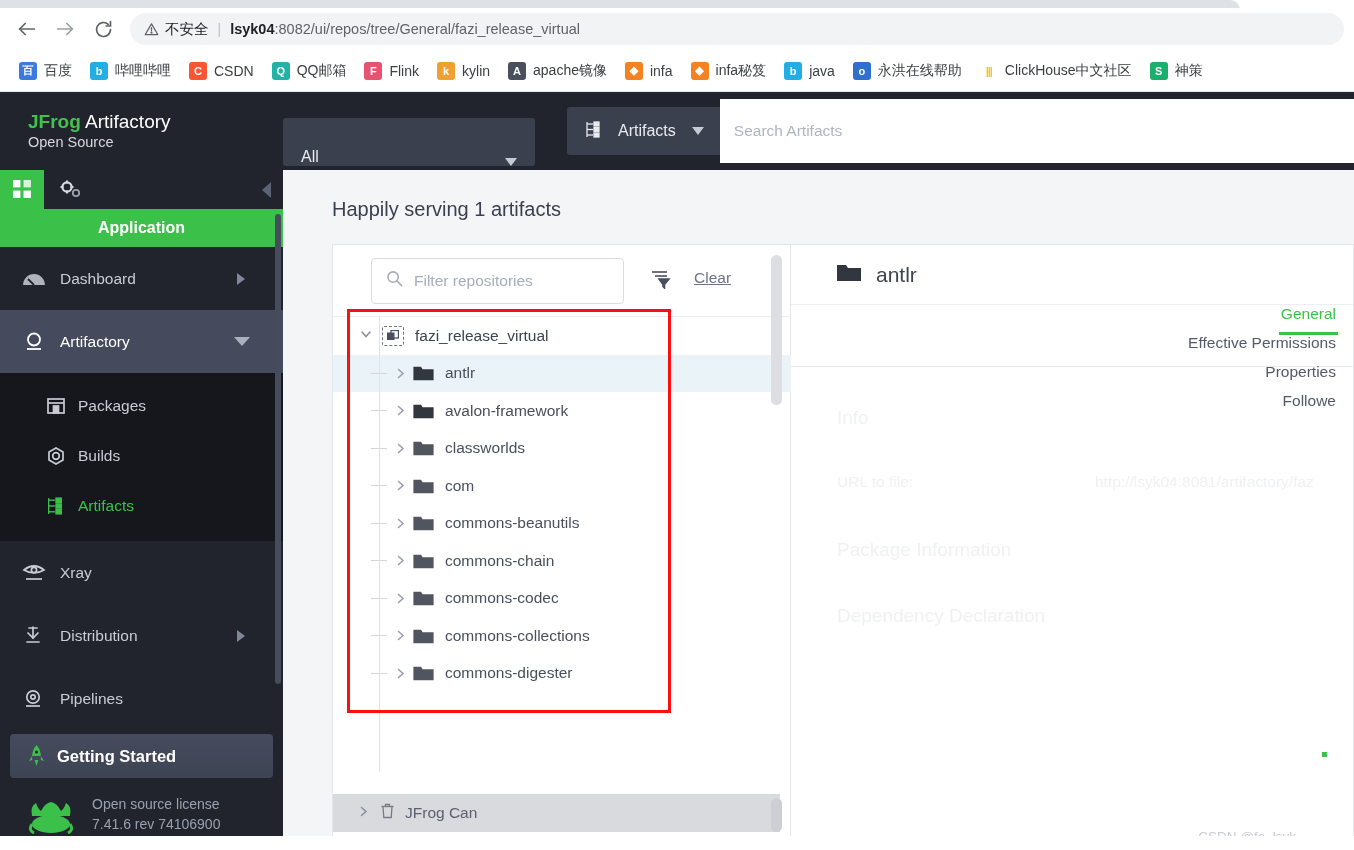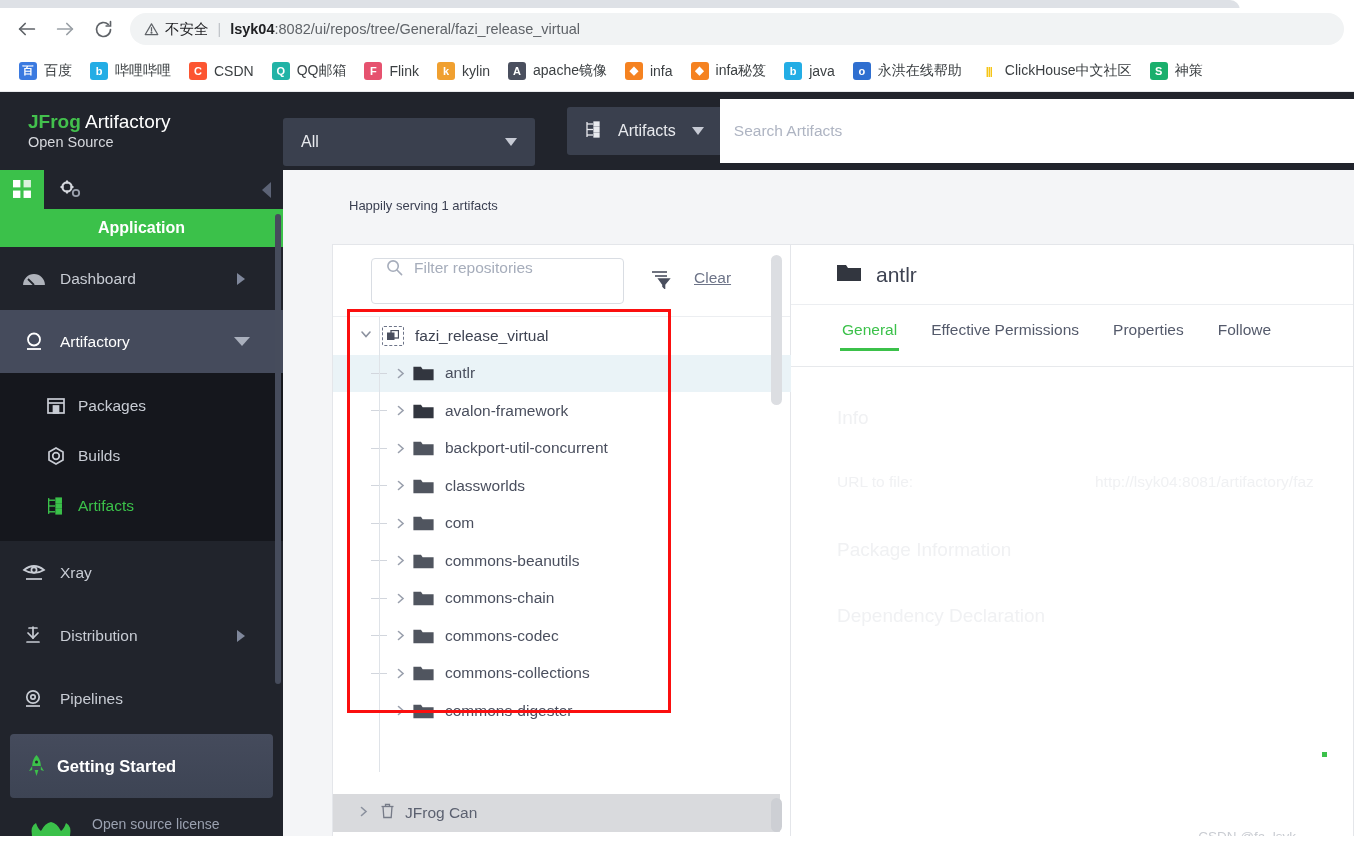--- a/index.html
+++ b/index.html
@@ -77,21 +77,21 @@
   }
   .logo {
     width: 283px; padding-left: 28px; flex: 0 0 auto; line-height: 1.18;
   }
   .logo-l1 { font-size: 19px; color: #ffffff; }
   .logo-l1 b { color: #43c14d; font-weight: bold; }
   .logo-l2 { font-size: 14.5px; color: #d6d8dd; }
 
   .sel-all {
     width: 252px; height: 48px; background: #3a404e; border-radius: 3px;
-    display: flex; align-items: center; justify-content: space-between;
+    display: flex; align-items: flex-end; justify-content: space-between;
     padding: 0 18px; color: #e8eaee; font-size: 16px; flex: 0 0 auto; margin-top: 22px;
   }
   .sel-art {
     margin-left: 32px; height: 48px; background: #3a404e;
     border-radius: 3px 0 0 3px;
     display: flex; align-items: center; gap: 16px;
     padding: 0 16px 0 18px; color: #e8eaee; font-size: 16px; flex: 0 0 auto;
   }
   .search-box {
     flex: 1 1 auto; height: 64px; background: #ffffff;
@@ -154,59 +154,59 @@
   .sb-sub {
     background: #15171d; padding: 8px 0 10px 0;
   }
   .sb-subitem {
     height: 50px; display: flex; align-items: center;
     padding-left: 46px; color: #c8ccd4; font-size: 15.5px;
   }
   .sb-subitem .ico { width: 32px; flex: 0 0 auto; display:flex; align-items:center; }
   .sb-subitem.active { color: #3bc14a; }
   .sb-getting {
-    margin: 4px 10px 0 10px; height: 64px; border-radius: 4px;
+    margin: 4px 10px 0 10px; height: 44px; border-radius: 4px;
     background: linear-gradient(180deg,#454b5c 0%, #3d4454 100%);
     display: flex; align-items: center; padding-left: 18px;
     color: #ffffff; font-weight: bold; font-size: 16.5px;
   }
   .sb-license {
     margin-top: 12px; display: flex; align-items: center; padding-left: 26px;
     color: #9aa1b0; font-size: 14px; line-height: 1.42;
   }
   .sb-license .frog { margin-right: 16px; margin-top: 10px; }
   .sb-scroll {
     position: absolute; right: 2px; top: 44px; width: 6px; height: 470px;
     background: #464c5c; border-radius: 3px;
   }
 
   
   .main {
     position: absolute; left: 283px; top: 78px; width: 1071px; height: 680px;
     background: #f4f5f7; overflow: hidden;
   }
   .main-title {
-    padding: 28px 0 0 66px; font-size: 13px; color: #3a3f51;
+    padding: 28px 0 0 49px; font-size: 20px; color: #3a3f51;
   }
   .content-card {
     position: absolute; left: 49px; top: 74px; width: 1022px; height: 600px;
     background: #ffffff; border: 1px solid #e4e6ea;
     display: flex;
   }
   .tree-pane {
     width: 458px; height: 600px; position: relative; background: #ffffff;
     border-right: 1px solid #e4e6ea;
   }
   .filter-row {
     height: 72px; display: flex; align-items: center; padding-left: 38px;
     border-bottom: 1px solid #eceef1;
   }
   .filter-input {
     width: 253px; height: 46px; border: 1px solid #d9dde3; border-radius: 4px;
-    display: flex; padding-left: 14px; gap: 11px;
+    display: flex; align-items: center; padding-left: 14px; gap: 11px;
     color: #a6adbb; font-size: 15.5px;
   }
   .filter-icons { margin-left: 26px; display: flex; gap: 22px; }
   .clear-link {
     color: #6d7488; font-size: 15.5px; text-decoration: underline;
   }
   .tree-body {
     position: absolute; left: 0; top: 72px; width: 458px; height: 455px;
     overflow: hidden;
   }
@@ -256,23 +256,24 @@
 
   .detail-pane {
     flex: 1 1 auto; position: relative; background: #ffffff;
   }
   .detail-head {
     height: 60px; display: flex; align-items: center; gap: 15px;
     padding-left: 46px; border-bottom: 1px solid #eceef1;
     font-size: 21px; color: #3e4352;
   }
   .tabs {
-    display: flex; align-items: center; height: 62px;
+    display: flex; align-items: flex-end; height: 62px;
     padding-left: 34px; gap: 0; border-bottom: 1px solid #e7e9ec;
     position: relative;
+    flex-direction: column;
   }
   .tab {
     padding: 0 17px 11px 17px; font-size: 15.5px; color: #545a6b;
     white-space: nowrap; position: relative;
   }
   .tab.active { color: #3bc14a; }
   .tab.active::after {
     content: ""; position: absolute; left: 15px; bottom: -1px;
     width: calc(100% - 30px); height: 3px; background: #3bc14a;
   }
@@ -656,34 +657,20 @@
                 <span class="chev">
                   <svg width="13" height="13" viewBox="0 0 13 13" fill="none" stroke="#9aa0ad" stroke-width="1.6" stroke-linecap="round">
                     <polyline points="4.5,2.5 9,6.5 4.5,10.5"></polyline>
                   </svg>
                 </span>
                 <span class="folder">
                   <svg width="21" height="16" viewBox="0 0 24 19" fill="#50555f">
                     <path d="M0 2 L9 2 L11 5 L24 5 L24 18 L0 18 Z"></path>
                   </svg>
                 </span>
-                <span class="tname">backport-util-concurrent</span>
-              </div>
-              <div class="trow child">
-                <span class="tguide"></span>
-                <span class="chev">
-                  <svg width="13" height="13" viewBox="0 0 13 13" fill="none" stroke="#9aa0ad" stroke-width="1.6" stroke-linecap="round">
-                    <polyline points="4.5,2.5 9,6.5 4.5,10.5"></polyline>
-                  </svg>
-                </span>
-                <span class="folder">
-                  <svg width="21" height="16" viewBox="0 0 24 19" fill="#50555f">
-                    <path d="M0 2 L9 2 L11 5 L24 5 L24 18 L0 18 Z"></path>
-                  </svg>
-                </span>
                 <span class="tname">classworlds</span>
               </div>
               <div class="trow child">
                 <span class="tguide"></span>
                 <span class="chev">
                   <svg width="13" height="13" viewBox="0 0 13 13" fill="none" stroke="#9aa0ad" stroke-width="1.6" stroke-linecap="round">
                     <polyline points="4.5,2.5 9,6.5 4.5,10.5"></polyline>
                   </svg>
                 </span>
                 <span class="folder">

